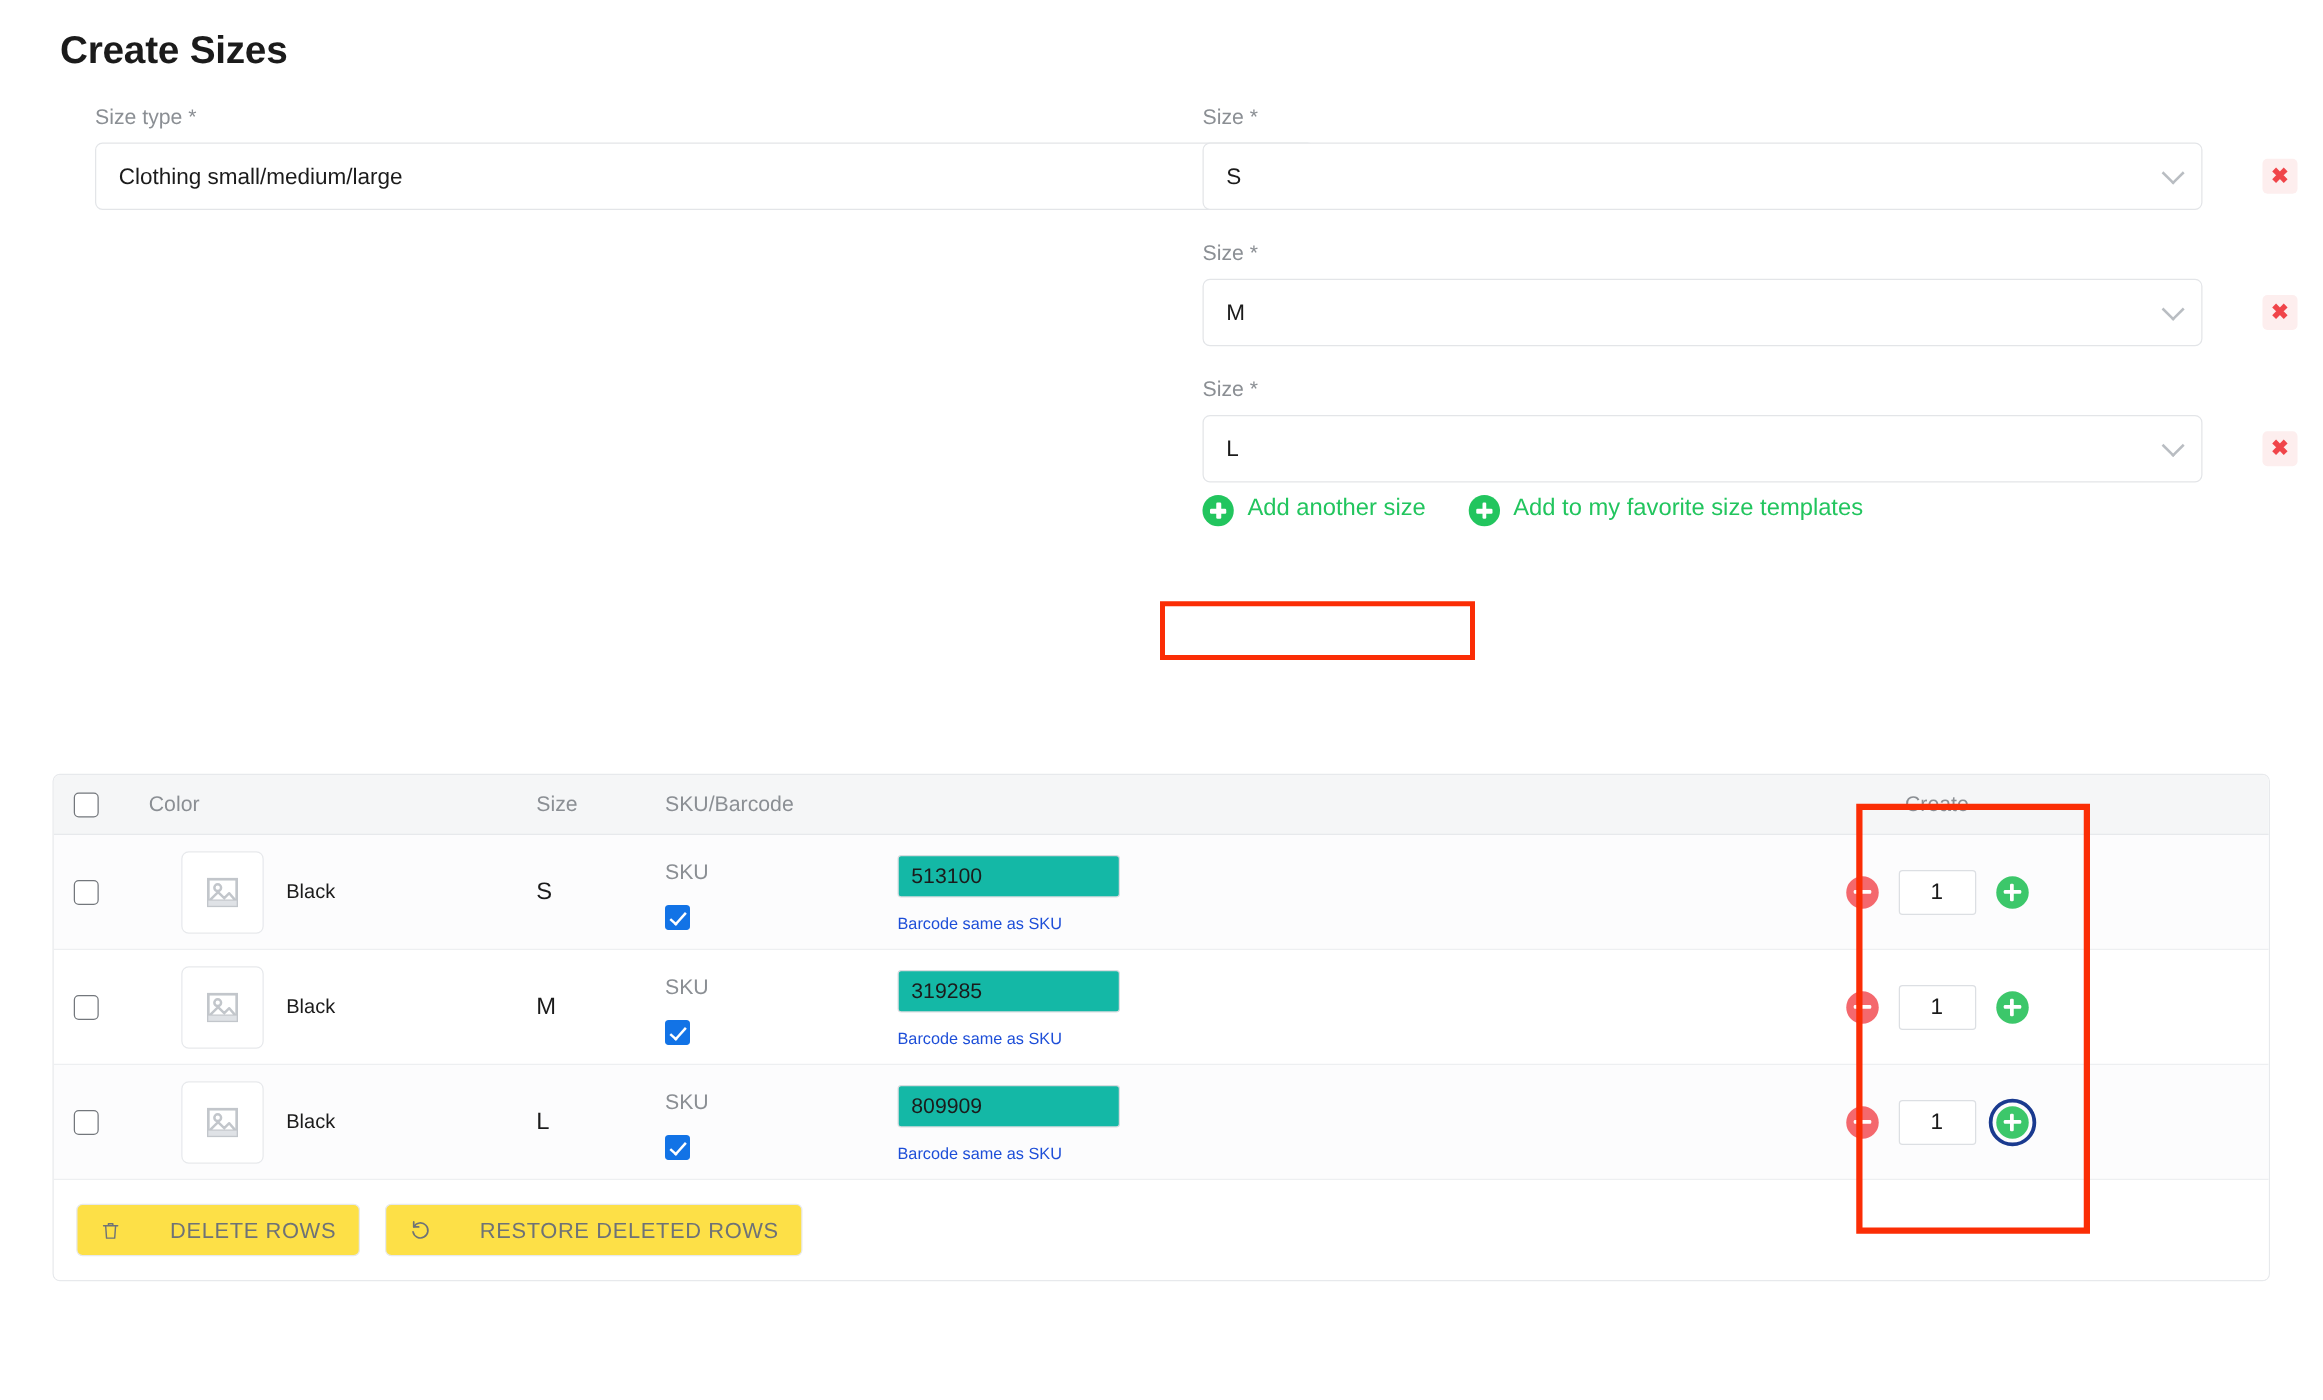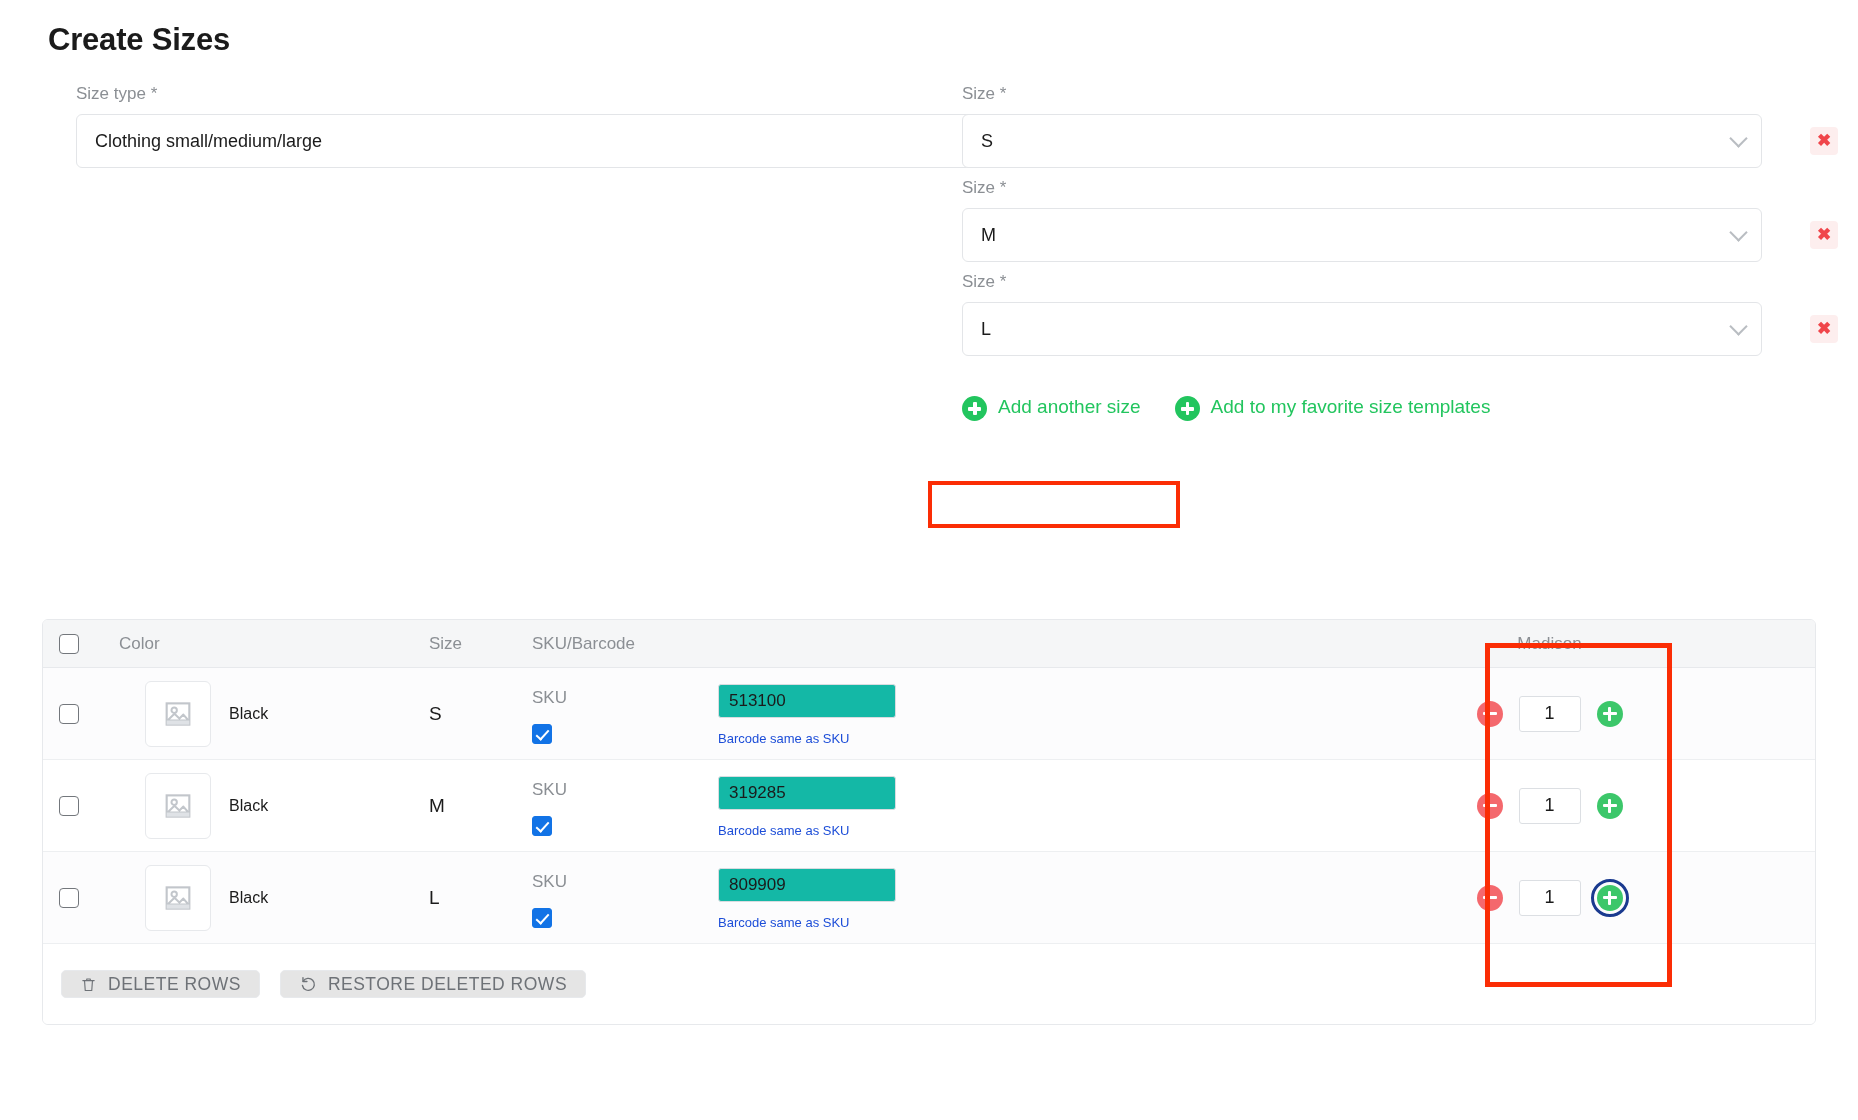--- a/index.html
+++ b/index.html
@@ -66,21 +66,21 @@
     border-bottom: 2px solid #b9bdc2;
     transform: rotate(45deg);
   }
   .helper-text {
     margin-top: 12px;
     font-size: 16.5px;
     font-style: italic;
     color: #7e8287;
   }
 
-  .size-row { position: relative; margin-bottom: 10px; }
+  .size-row { position: relative; margin-bottom: 25px; }
   .size-row .select-box { width: 800px; }
   .x-btn {
     position: absolute;
     right: -36px;
     top: 50%;
     margin-top: -14px;
     width: 28px; height: 28px;
     background: #fdeeee;
     border: none;
     border-radius: 4px;
@@ -269,33 +269,34 @@
   }
 
   .t-foot {
     display: flex;
     align-items: center;
     height: 80px;
     padding-left: 18px;
     background: #ffffff;
   }
   .foot-btn {
-    height: 28px;
+    height: 42px;
     border: 1px solid #e7e9ec;
     border-radius: 5px;
-    background: #e5e5e5;
+    background: #fde047;
     color: #6e7277;
     font-size: 17.5px;
     letter-spacing: 0.5px;
     display: flex;
     align-items: center;
     padding: 0 18px;
     margin-right: 20px;
     cursor: pointer;
     font-family: "Liberation Sans", sans-serif;
+    gap: 28px;
   }
   .foot-btn .ic { margin-right: 11px; display: flex; align-items: center; }
 
   .hl-qty {
     position: absolute;
     left: 1485px;
     top: 643px;
     width: 187px;
     height: 344px;
     border: 5px solid #fb2d05;
@@ -373,21 +374,21 @@
       <span>Color</span>
     </div>
     <div class="c-size">
       <span>Size</span>
     </div>
     <div class="c-sku" style="display:flex;align-items:center;">
       <span>SKU/Barcode</span>
     </div>
     <div class="c-skuval"></div>
     <div class="c-qty">
-      <span>Madison</span>
+      <span>Create</span>
     </div>
   </div>
 
   <div class="t-row">
     <div class="c-check">
       <span class="cb"></span>
     </div>
     <div class="c-color">
       <div class="thumb">
         <svg width="34" height="34" viewBox="0 0 24 24">

